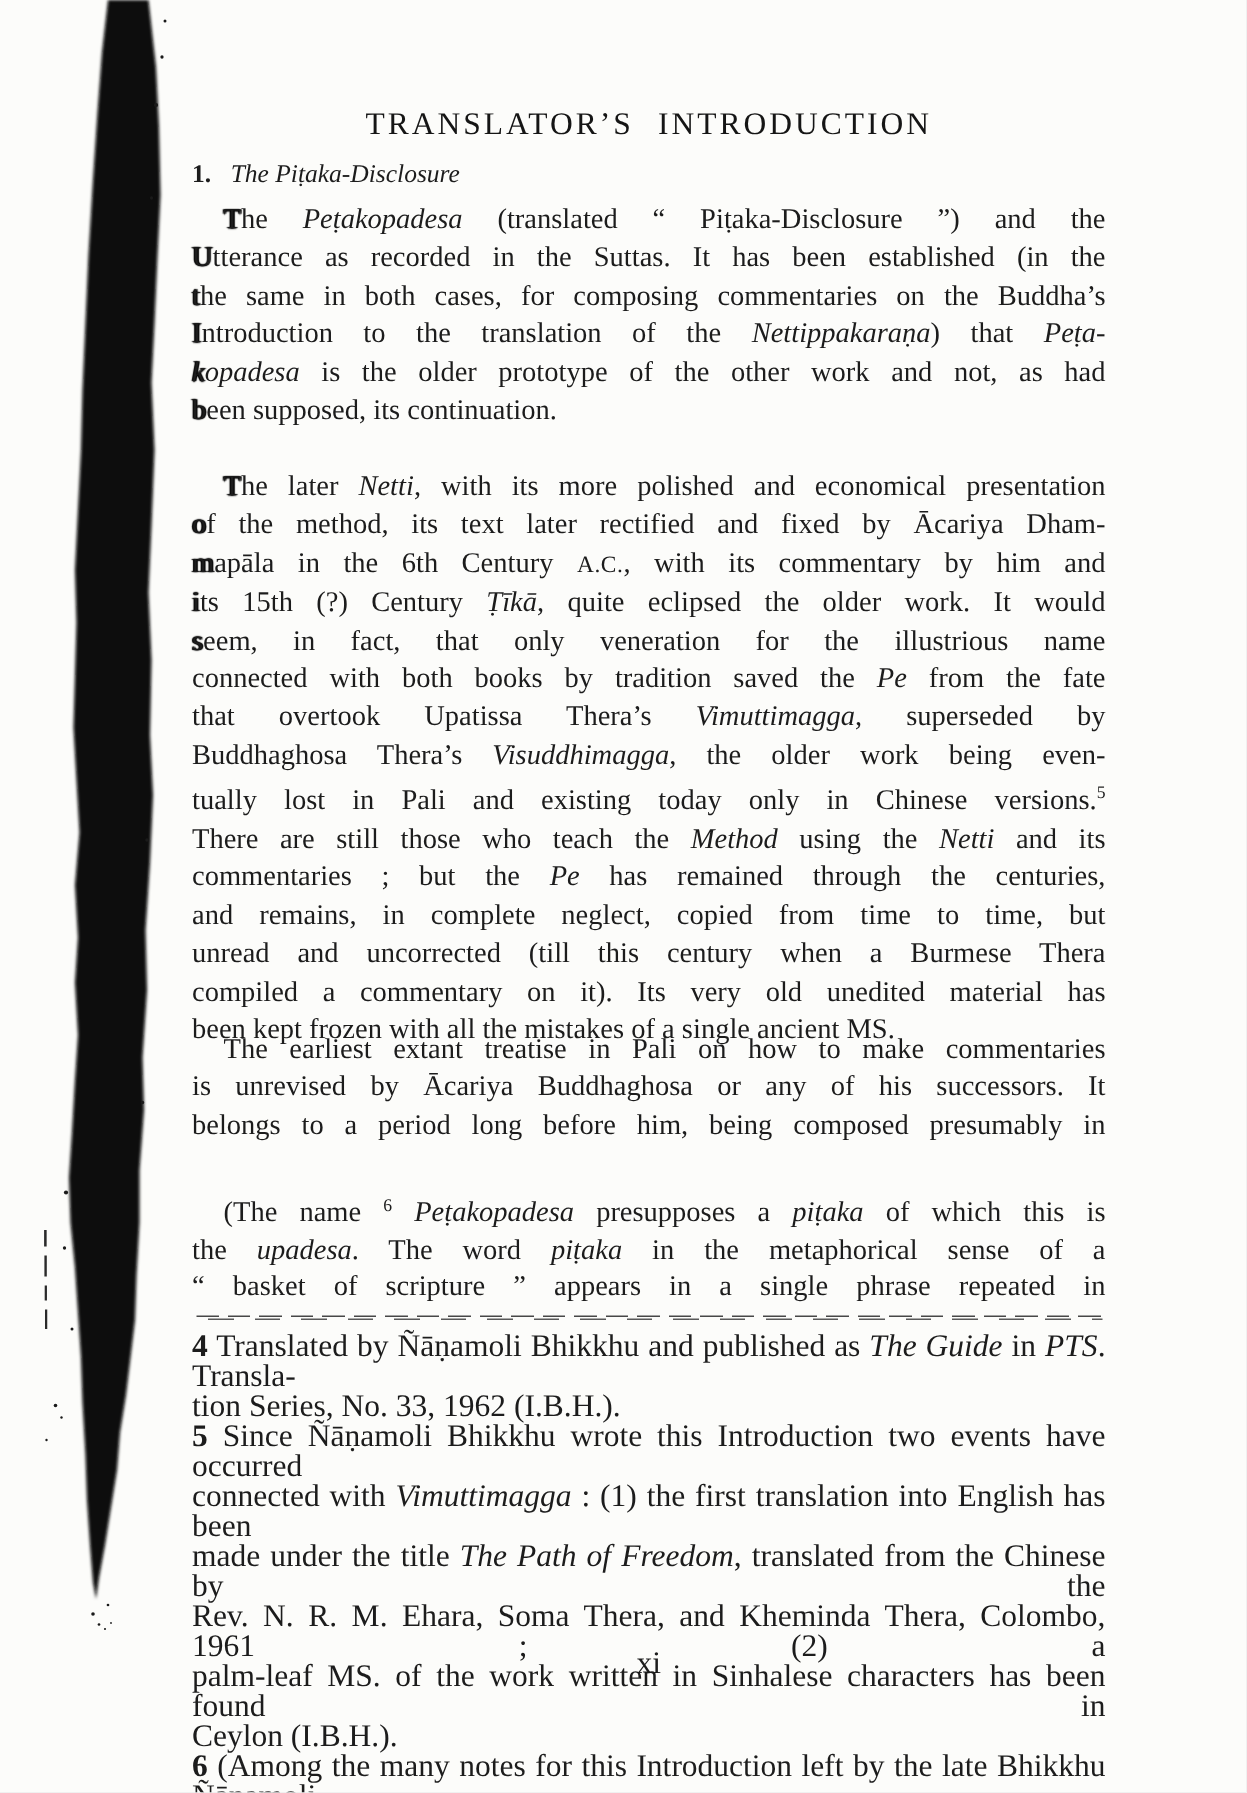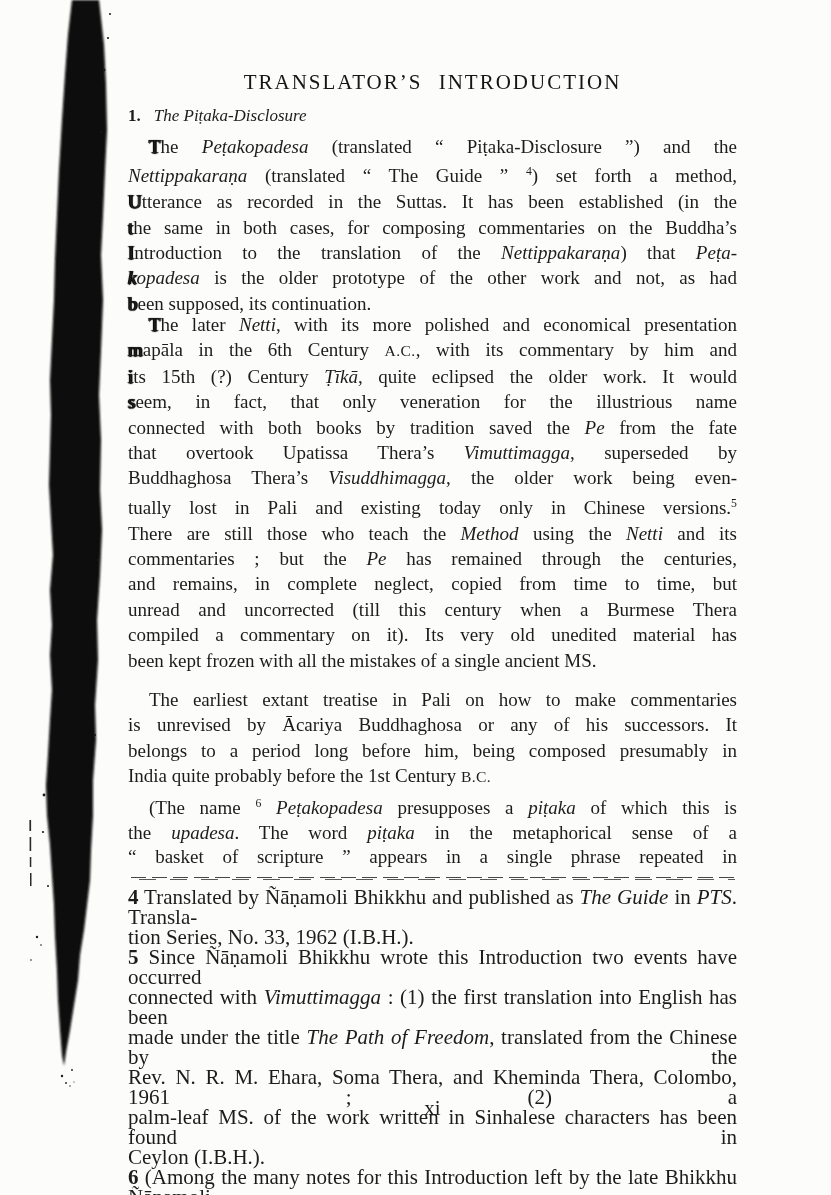--- a/index.html
+++ b/index.html
@@ -108,48 +108,47 @@
   </svg>
 
   <div class="abs col title">TRANSLATOR’S  INTRODUCTION</div>
 
   <div class="abs col heading">
     <span class="num">1.</span><span class="ital">The Piṭaka-Disclosure</span>
   </div>
 
   <div id="para1" class="abs col bodypara">
       <div class="tline smear">The <i>Peṭakopadesa</i> (translated “ Piṭaka-Disclosure ”)  and  the</div>
-      <div class="tline"><i>Nettippakaraṇa</i> (translated “ The Guide ” <sup>4</sup>)  set  forth  a  method,</div>
       <div class="tline smear">Utterance as recorded in the Suttas.  It has been established (in the</div>
       <div class="tline smear">the same in both cases, for composing commentaries on the Buddha’s</div>
       <div class="tline smear">Introduction to the translation of the <i>Nettippakaraṇa</i>) that <i>Peṭa-</i></div>
       <div class="tline smear"><i>kopadesa</i> is the older prototype of the other work and not, as had</div>
       <div class="tline tlast smear">been supposed, its continuation.</div>
     </div>
   <div id="para2" class="abs col bodypara">
       <div class="tline smear">The later <i>Netti</i>, with its more polished and economical presentation</div>
+      <div class="tline smear">of the method, its text later rectified and fixed by Ācariya Dham-</div>
       <div class="tline smear">mapāla in the 6th Century <span class="sc">A.C.</span>, with its commentary by him and</div>
       <div class="tline smear">its 15th (?) Century <i>Ṭīkā</i>, quite eclipsed the older work.  It would</div>
       <div class="tline smear">seem,  in  fact,  that  only  veneration  for  the  illustrious  name</div>
       <div class="tline">connected with both books by tradition saved the <i>Pe</i> from the fate</div>
       <div class="tline">that  overtook  Upatissa  Thera’s  <i>Vimuttimagga</i>,  superseded  by</div>
       <div class="tline">Buddhaghosa Thera’s <i>Visuddhimagga</i>, the older work being even-</div>
       <div class="tline">tually lost in Pali and existing today only in Chinese versions.<sup>5</sup></div>
       <div class="tline">There are still those who teach the <i>Method</i> using the <i>Netti</i> and its</div>
       <div class="tline">commentaries ;  but the <i>Pe</i> has remained through the centuries,</div>
       <div class="tline">and remains, in complete neglect, copied from time to time, but</div>
       <div class="tline">unread and uncorrected (till this century when a Burmese Thera</div>
       <div class="tline">compiled a commentary on it).  Its very old unedited material has</div>
       <div class="tline tlast">been kept frozen with all the mistakes of a single ancient MS.</div>
     </div>
   <div id="para3" class="abs col bodypara">
       <div class="tline">The earliest extant treatise in Pali on how to make commentaries</div>
       <div class="tline">is unrevised by Ācariya Buddhaghosa or any of his successors.  It</div>
       <div class="tline">belongs to a period long before him, being composed presumably in</div>
-      <div class="tline tlast">India quite probably before the 1st Century <span class="sc">B.C.</span></div>
     </div>
   <div id="para4" class="abs col bodypara">
       <div class="tline">(The name <sup>6</sup> <i>Peṭakopadesa</i> presupposes a <i>piṭaka</i> of which this is</div>
       <div class="tline">the <i>upadesa</i>.   The  word  <i>piṭaka</i>  in  the  metaphorical  sense  of  a</div>
       <div class="tline">“ basket  of  scripture ”  appears  in  a  single  phrase  repeated  in</div>
     </div>
 
   <div class="rule"></div>
 
   <div class="abs col footnotes">

